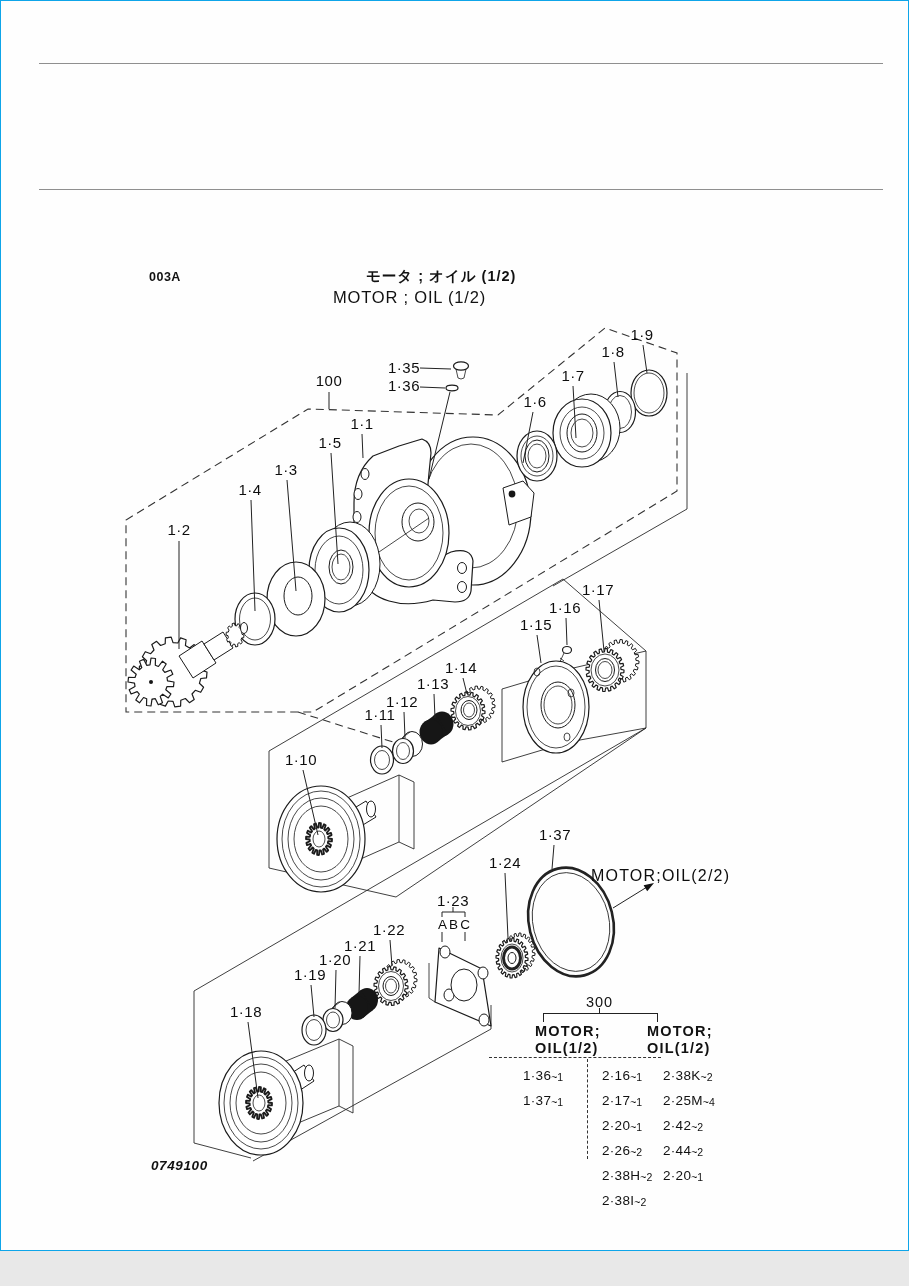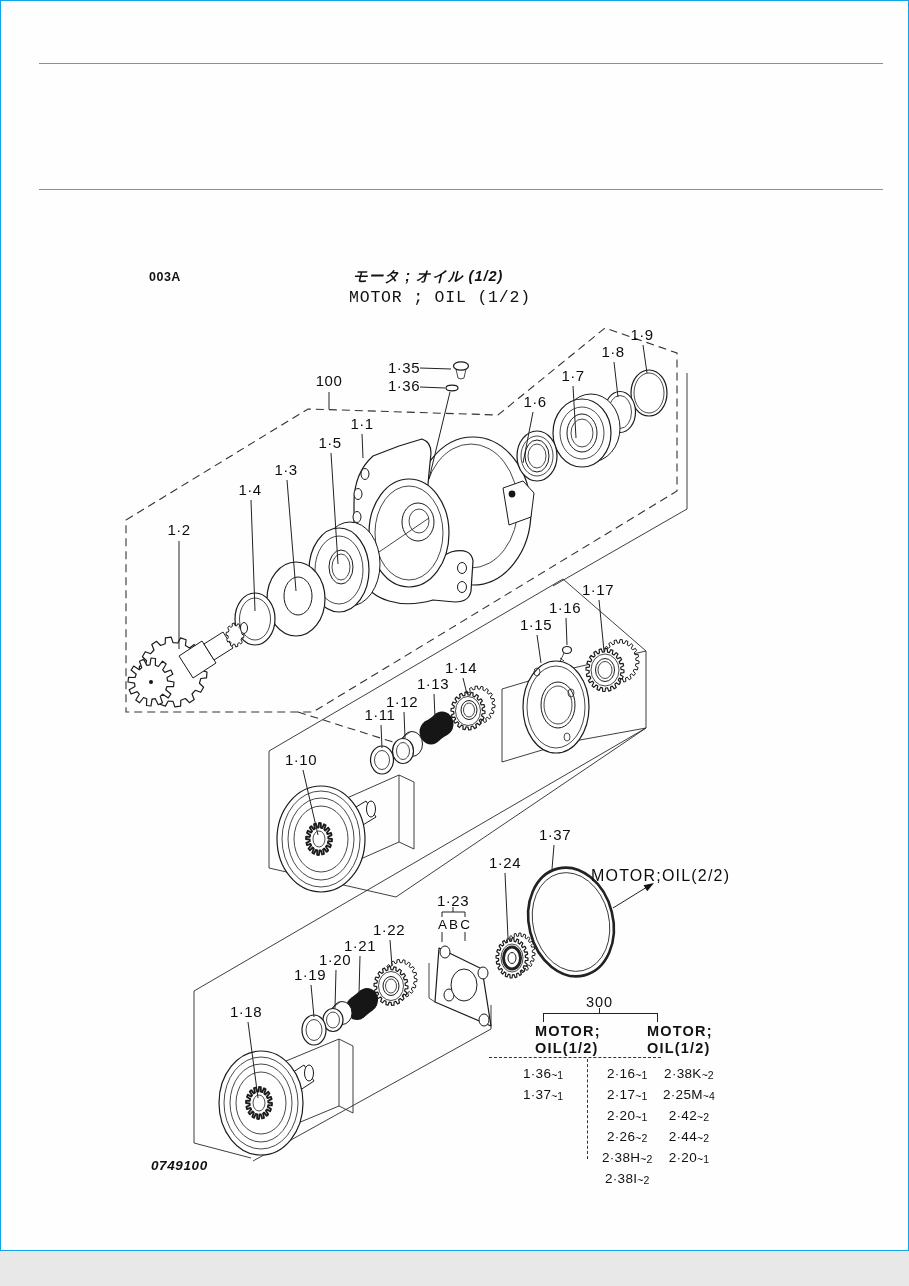--- a/index.html
+++ b/index.html
@@ -3,22 +3,22 @@
 <meta charset="utf-8">
 <style>
   html,body{margin:0;padding:0;background:#e8e8e8;}
   #page{position:relative;width:909px;height:1251px;background:#fefefe;margin:0 auto;
         font-family:"Liberation Sans","DejaVu Sans",sans-serif;color:#111;overflow:hidden;
         border:1px solid #0ea5e9;box-sizing:border-box;}
   .hrule{position:absolute;left:38px;width:844px;height:0;border-top:1.5px solid #8f8f8f;}
   #rule-top{top:62px;}
   #rule-mid{top:188px;}
   #page-code{position:absolute;left:148px;top:269px;font-size:12.5px;font-weight:bold;letter-spacing:.5px;}
-  #title-ja{position:absolute;left:352px;top:266px;font-size:14.5px;font-weight:bold;letter-spacing:1px;font-style:italic;}
-  #title-en{position:absolute;left:348px;top:287px;font-size:16.5px;letter-spacing:.8px;font-family:Liberation Mono, monospace;}
+  #title-ja{position:absolute;left:365px;top:266px;font-size:14.5px;font-weight:bold;letter-spacing:1px;}
+  #title-en{position:absolute;left:332px;top:287px;font-size:16.5px;letter-spacing:.8px;}
   #footer-num{position:absolute;left:150px;top:1157px;font-size:13.5px;font-weight:bold;font-style:italic;letter-spacing:.6px;text-align:right;}
   svg{position:absolute;left:0;top:0;}
   svg text{font-family:"Liberation Sans","DejaVu Sans",sans-serif;}
   .p  {fill:#fff;stroke:#1b1b1b;stroke-width:1.2;stroke-linejoin:round;}
   .p2 {fill:none;stroke:#1b1b1b;stroke-width:.8;}
   .p3 {fill:#fff;stroke:#1b1b1b;stroke-width:1;stroke-linejoin:round;}
   .pb {fill:#161616;stroke:none;}
   .ln {stroke:#222;stroke-width:1;fill:none;}
   .thin{stroke:#2a2a2a;stroke-width:.9;fill:none;}
   .dash{stroke:#333;stroke-width:1.1;fill:none;stroke-dasharray:8 5;}
@@ -29,21 +29,21 @@
   #ref-table{position:absolute;left:486px;top:993px;width:240px;height:180px;font-size:13.5px;}
   #grp-label{position:absolute;left:56px;top:0;width:113px;text-align:center;font-size:14.5px;letter-spacing:1px;}
   #grp-tick{position:absolute;left:112px;top:14px;height:5px;border-left:1.3px solid #222;}
   #grp-bracket{position:absolute;left:56px;top:19px;width:113px;height:8px;
                border-top:1.4px solid #222;border-left:1.4px solid #222;border-right:1.4px solid #222;}
   .tbl-head{position:absolute;top:29px;font-size:14.5px;font-weight:bold;letter-spacing:1.2px;line-height:16.5px;white-space:pre-line;margin-left:24px;}
   #head-col1{left:24px;}
   #head-col2{left:136px;}
   #tbl-sep{position:absolute;left:2px;top:63px;width:172px;border-top:1.6px dashed #333;}
   #tbl-div{position:absolute;left:100px;top:65px;height:100px;border-left:1.4px dashed #333;}
-  .plist{position:absolute;top:70px;line-height:19px;white-space:nowrap;text-align:center;}
+  .plist{position:absolute;top:70px;line-height:24px;white-space:nowrap;}
   #list-a{left:36px;}
   #list-b{left:115px;}
   #list-c{left:176px;}
   .pline .q{font-size:10.5px;vertical-align:-1px;letter-spacing:0;}
   .pline{letter-spacing:.3px;}
 </style>
 </head>
 <body>
 
 <div id="page">

